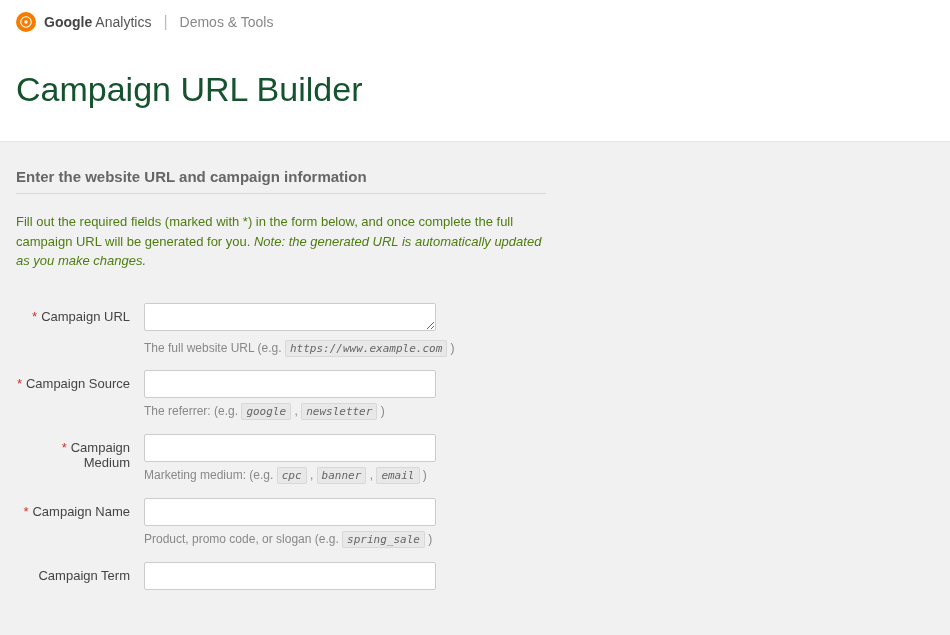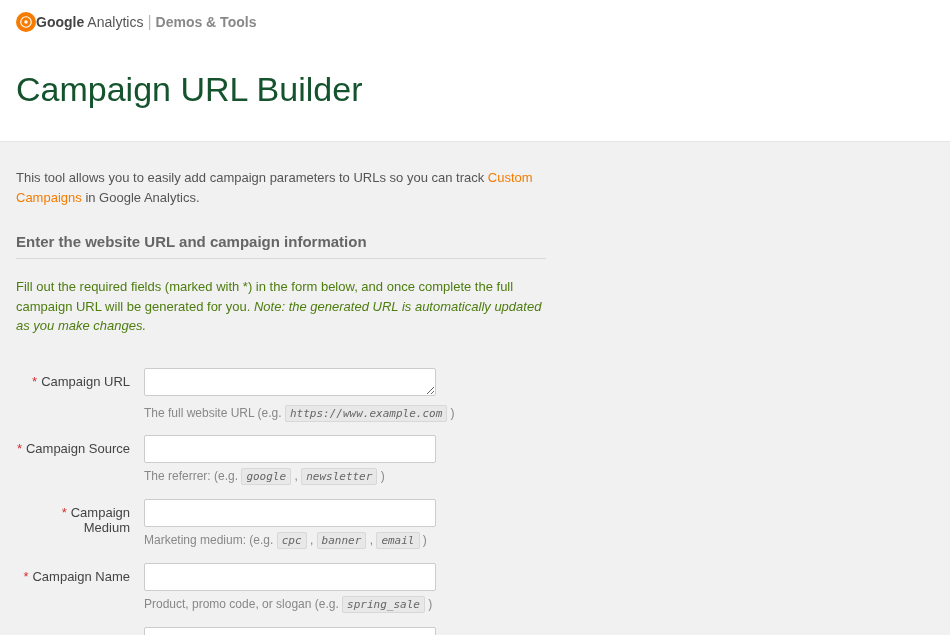--- a/index.html
+++ b/index.html
@@ -7,39 +7,40 @@
       font-family: Arial, Helvetica, sans-serif;
       background: #fff;
       width: 950px;
       height: 635px;
       overflow: hidden;
     }
     .header {
       display: flex;
       align-items: center;
       padding: 12px 16px;
+      gap: 8px;
       text-align: right;
     }
     .logo {
       width: 20px;
       height: 20px;
       border-radius: 50%;
       background: #f57c00;
       display: flex;
       align-items: center;
       justify-content: center;
       color: #fff;
       font-size: 12px;
       font-weight: bold;
     }
     .logo svg { width: 14px; height: 14px; }
     .brand-text { font-size: 14px; color: #555; }
     .brand-text .bold { font-weight: 600; color: #444; }
     .divider { color: #bbb; margin: 0 4px; }
-    .tools-text { font-size: 14px; color: #888; font-weight: bold; }
+    .tools-text { font-size: 14px; color: #888; }
     .page-title {
       font-size: 34px;
       font-weight: 300;
       color: #14532d;
       padding: 26px 16px 32px;
     }
     .content-area {
       background: #f1f1f1;
       padding: 26px 0 40px;
       border-top: 1px solid #e5e5e5;
@@ -137,23 +138,20 @@
   </span>
   <span class="divider">|</span>
   <span class="tools-text">Demos &amp; Tools</span>
 </div>
 
 <h1 class="page-title">Campaign URL Builder</h1>
 
 <div class="content-area">
   <div class="content-inner">
 
-    <p class="intro-text">
-      <span>This tool allows you to easily add campaign parameters to URLs so you can track </span><a href="#">Custom Campaigns</a><span> in Google Analytics.</span>
-    </p>
 
     <h2 class="section-heading">Enter the website URL and campaign information</h2>
 
     <p class="instructions">
       <span>Fill out the required fields (marked with *) in the form below, and once complete the full campaign URL will be generated for you. </span><span class="note">Note: the generated URL is automatically updated as you make changes.</span>
     </p>
 
     <div class="form-row">
       <div class="label-col"><span class="req">*</span><span>Campaign URL</span></div>
       <div class="input-col">

